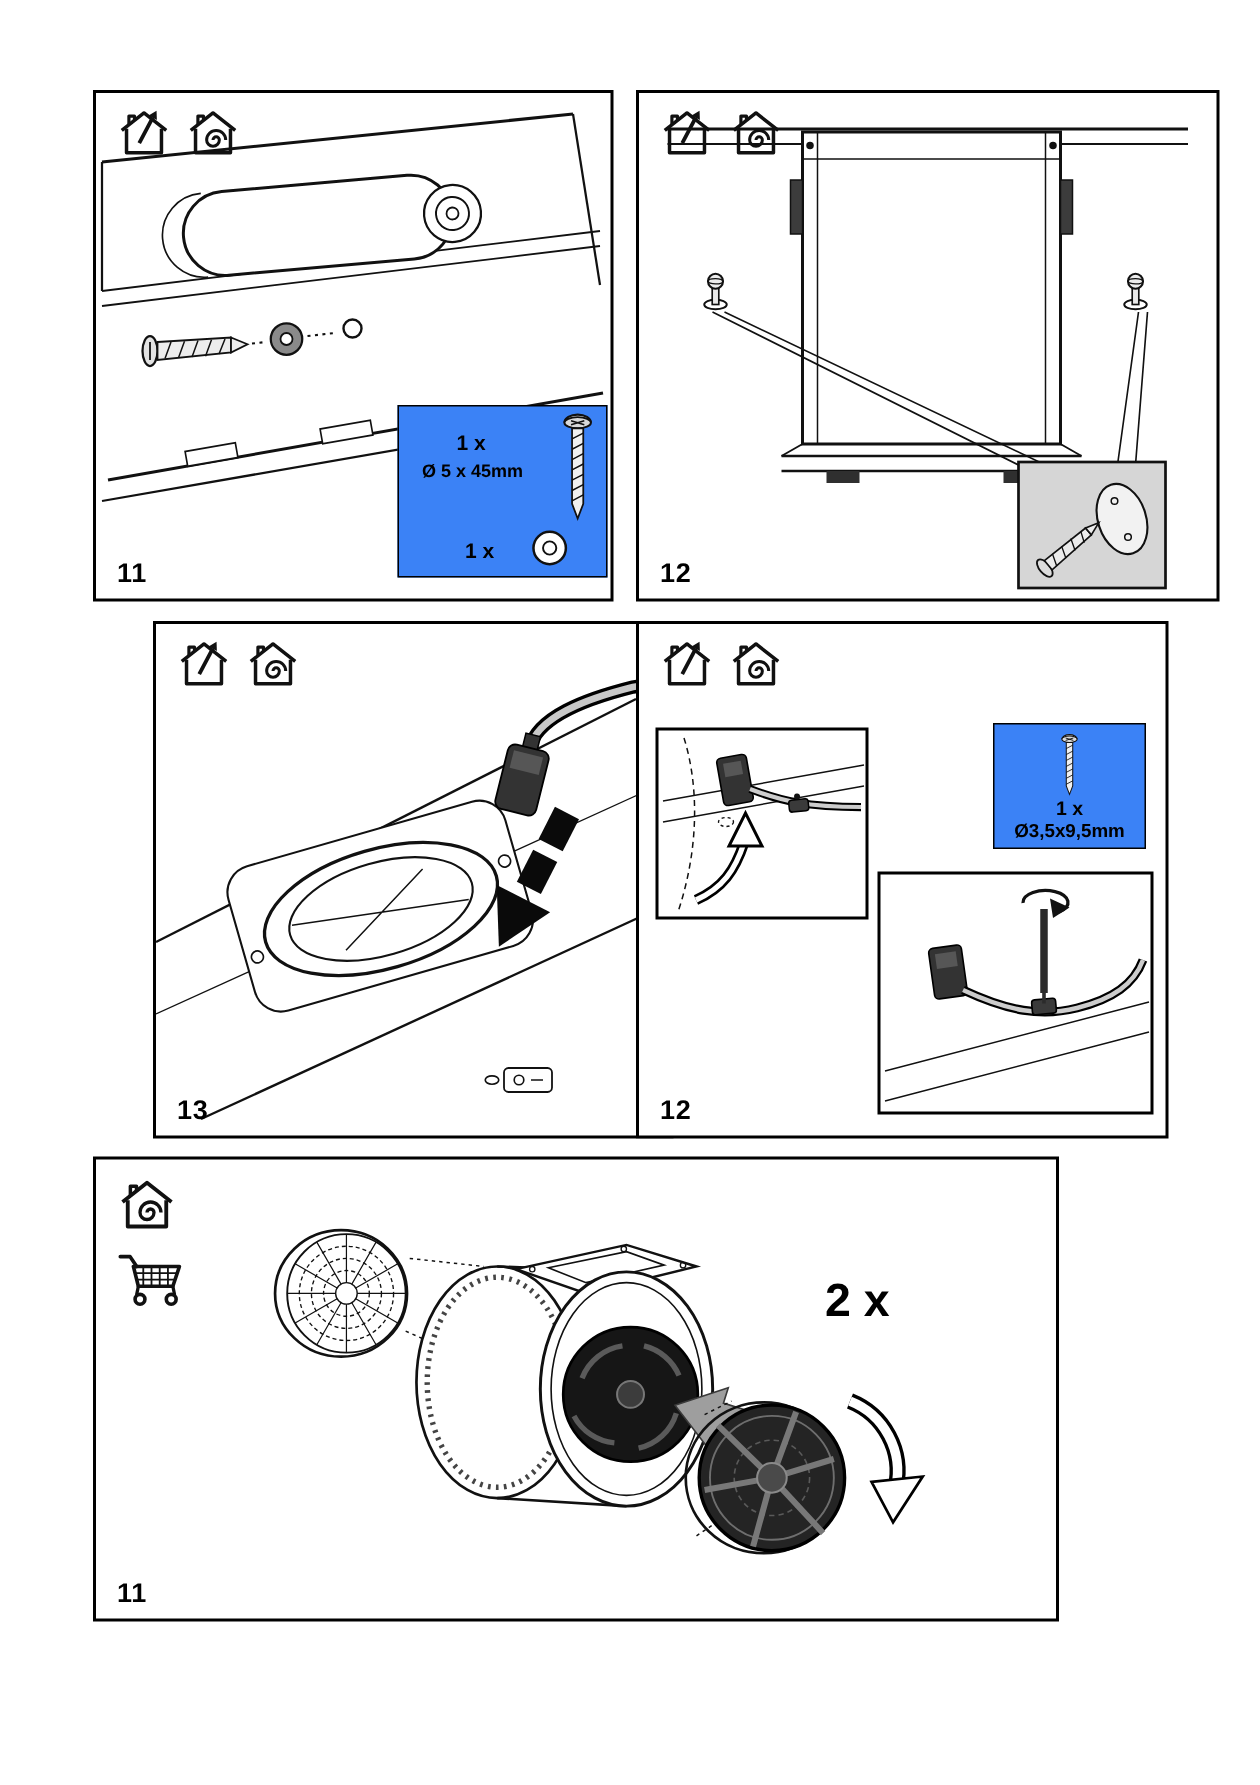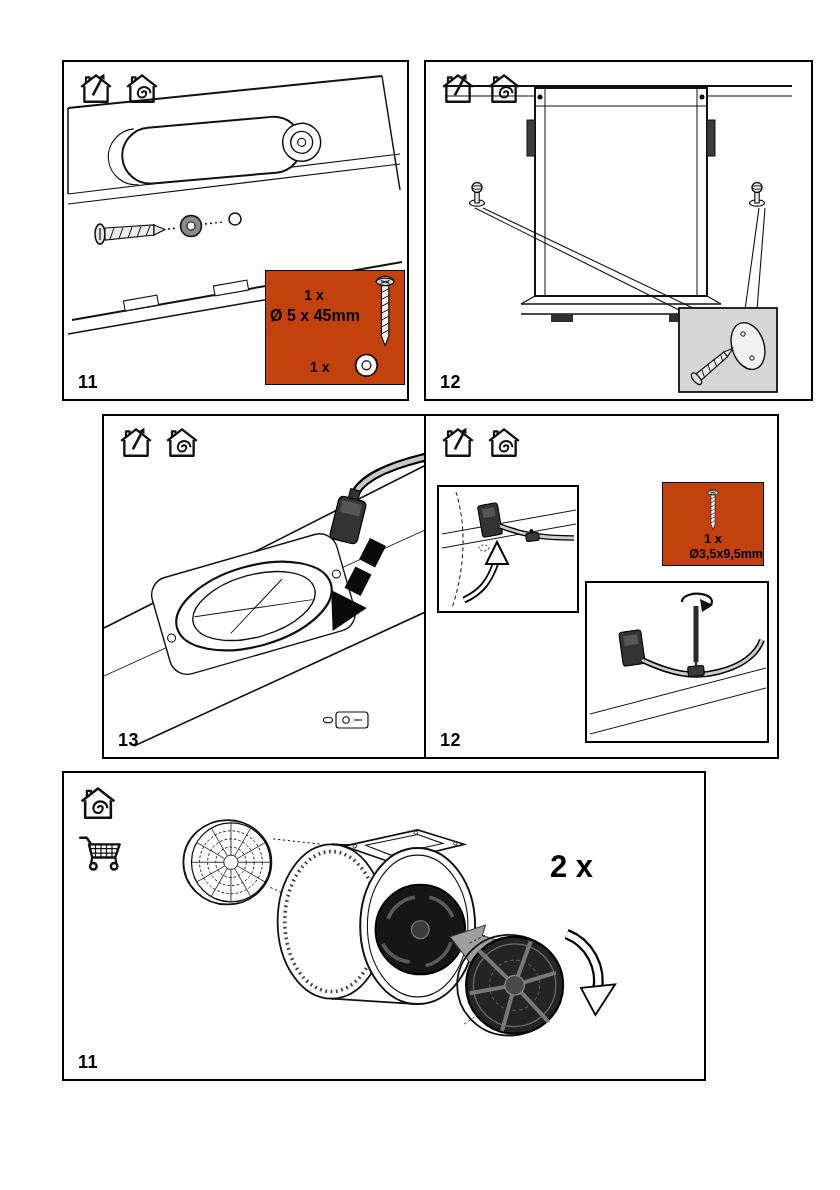--- a/index.html
+++ b/index.html
@@ -19,21 +19,21 @@
   #p15 { left:62px;  top:771px; width:644px; height:310px; }
   .art { position:absolute; left:0; top:0; width:100%; height:100%; display:block; }
   .mode-icons { position:absolute; left:14px; top:10px; display:flex; gap:10px; z-index:3; }
   .mode-icons.col { flex-direction:column; gap:12px; left:14px; top:12px; }
   .mi { display:block; }
   .panel-number {
     position:absolute; left:14px; bottom:6px; z-index:3;
     font-size:18px; font-weight:bold; letter-spacing:0.5px;
   }
   .inset {
-    position:absolute; background:#c2410c; border:1.8px solid #000;
+    position:absolute; background:#3b82f6; border:1.8px solid #000;
     box-sizing:border-box; z-index:2;
   }
   .inset svg { position:absolute; left:0; top:0; width:100%; height:100%; display:block; }
   .t { position:absolute; font-weight:bold; white-space:nowrap; z-index:2; }
   .qty15 { position:absolute; left:486px; top:76px; font-size:31px; font-weight:bold; z-index:3; }
 </style>
 </head>
 <body>
 
 <svg width="0" height="0" style="position:absolute" aria-hidden="true">
@@ -125,21 +125,21 @@
     </div>
     <div class="inset" style="left:201px;top:208px;width:140px;height:115px;">
       <svg viewBox="0 0 140 115">
         <use href="#ic-screw-v" transform="translate(121,4)"></use>
         <g>
           <circle cx="102" cy="96" r="11" fill="#fff" stroke="#111" stroke-width="1.7"></circle>
           <circle cx="102" cy="96" r="4.5" fill="#fff" stroke="#111" stroke-width="1.3"></circle>
         </g>
       </svg>
       <div class="t" style="left:6px;top:16px;width:84px;text-align:center;font-size:14px;">1 x</div>
-      <div class="t" style="left:0;top:36px;width:98px;text-align:center;font-size:16px;">Ø 5 x 45mm</div>
+      <div class="t" style="left:0;top:36px;width:98px;text-align:center;font-size:12px;">Ø 5 x 45mm</div>
       <div class="t" style="left:44px;top:88px;width:42px;text-align:left;font-size:14px;">1 x</div>
     </div>
     <div class="panel-number">11</div>
   </section>
 
   <section class="panel" id="p12">
     <svg class="art" viewBox="0 0 351 337">
       <g stroke="#111" fill="none">
         <path d="M2 24 L349 24" stroke-width="2"></path>
         <path d="M2 34 L349 34" stroke-width="1.2"></path>
@@ -285,21 +285,21 @@
         </svg>
       <svg class="mi" width="36" height="32" viewBox="0 0 34 30">
           <use href="#ic-house-recirc"></use>
         </svg>
     </div>
     <div class="inset" style="left:236px;top:66px;width:102px;height:84px;">
       <svg viewBox="0 0 102 84">
         <use href="#ic-screw-v" transform="translate(51,6) scale(0.58)"></use>
       </svg>
       <div class="t" style="left:0;top:48px;width:100%;text-align:center;font-size:13px;">1 x</div>
-      <div class="t" style="left:0;top:64px;width:100%;text-align:right;font-size:12.5px;">Ø3,5x9,5mm</div>
+      <div class="t" style="left:0;top:64px;width:100%;text-align:center;font-size:12.5px;">Ø3,5x9,5mm</div>
     </div>
     <div class="panel-number">12</div>
   </section>
 
   <section class="panel" id="p15">
     <svg class="art" viewBox="0 0 713 306">
 
       <g stroke="#111" fill="none">
         <ellipse cx="182" cy="82" rx="49" ry="47" stroke-width="2" fill="#fff"></ellipse>
         <circle cx="186" cy="82" r="44" stroke-width="1.4"></circle>

